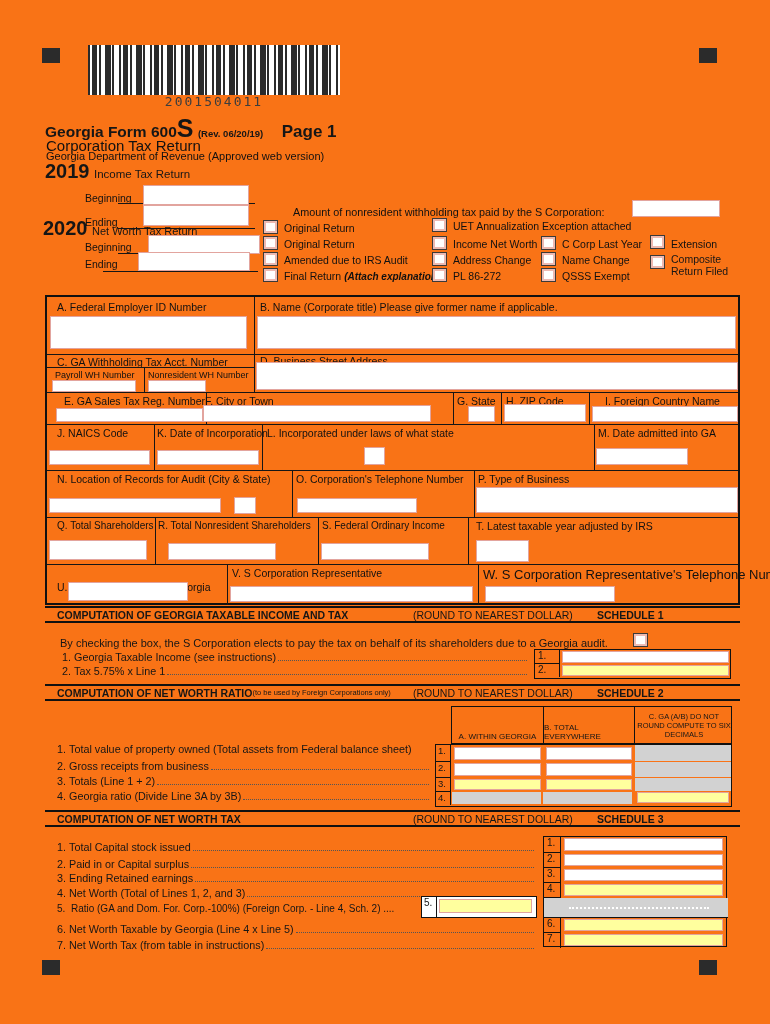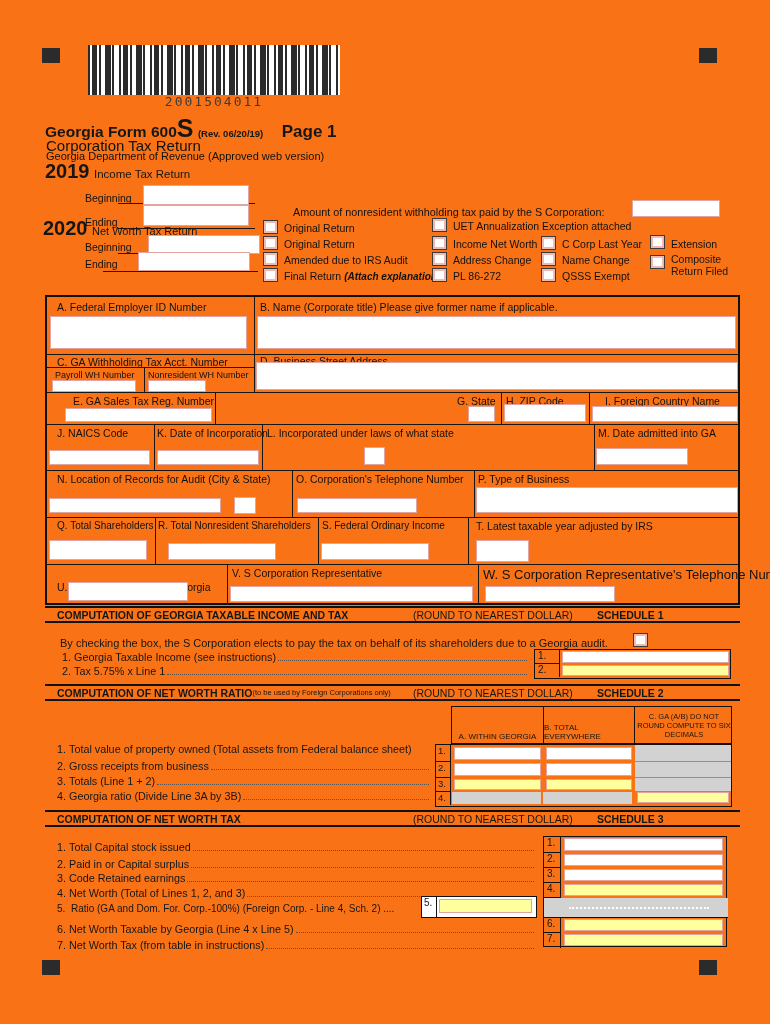--- a/index.html
+++ b/index.html
@@ -132,23 +132,27 @@
           <div class="abs pink" style="left:101px;top:12px;width:58px;height:12px;"></div>
         </div>
       </div>
       <div class="tcell" style="left:207px;width:488px;border-right:none;">
         <div class="abs lbl" style="left:6px;top:1px;">D. Business Street Address</div>
         <div class="abs pink" style="left:2px;top:8px;width:482px;height:28px;"></div>
       </div>
     </div>
 
     <div class="trow" style="top:95px;height:32px;">
-      <div class="tcell" style="left:16px;width:152px;">
+      <div class="tcell" style="left:7px;width:152px;">
         <div class="abs lbl" style="left:10px;top:3px;">E. GA Sales Tax Reg. Number</div>
         <div class="abs pink" style="left:2px;top:16px;width:147px;height:14px;"></div>
+      </div>
+      <div class="tcell" style="left:152px;width:254px;">
+        <div class="abs lbl" style="left:6px;top:3px;">F. City or Town</div>
+        <div class="abs pink" style="left:4px;top:13px;width:228px;height:17px;"></div>
       </div>
       <div class="tcell" style="left:406px;width:48px;">
         <div class="abs lbl" style="left:4px;top:3px;">G. State</div>
         <div class="abs pink" style="left:15px;top:14px;width:27px;height:16px;"></div>
       </div>
       <div class="tcell" style="left:454px;width:88px;">
         <div class="abs lbl" style="left:5px;top:3px;">H. ZIP Code</div>
         <div class="abs pink" style="left:3px;top:12px;width:82px;height:18px;"></div>
       </div>
       <div class="tcell" style="left:542px;width:153px;border-right:none;">
@@ -322,21 +326,21 @@
   <div class="abs leader" style="left:57px;top:841px;width:480px;">
     <span>1.</span>&nbsp;
     <span>Total  Capital stock issued</span><span class="dots"></span>
   </div>
   <div class="abs leader" style="left:57px;top:858px;width:480px;">
     <span>2.</span>&nbsp;
     <span>Paid  in  or  Capital  surplus</span><span class="dots"></span>
   </div>
   <div class="abs leader" style="left:57px;top:872px;width:480px;">
     <span>3.</span>&nbsp;
-    <span>Code  Retained  earnings</span><span class="dots"></span>
+    <span>Ending  Retained  earnings</span><span class="dots"></span>
   </div>
   <div class="abs leader" style="left:57px;top:887px;width:480px;">
     <span>4.</span>&nbsp;
     <span>Net Worth (Total of Lines 1, 2, and 3)</span><span class="dots"></span>
   </div>
   <div class="abs" style="left:57px;top:903px;width:362px;font-size:10px;white-space:nowrap;">
     <span>5.</span>&nbsp;
     <span>Ratio (GA and Dom. For. Corp.-100%) (Foreign Corp. - Line 4, Sch. 2) ....</span>
   </div>
   <div class="abs leader" style="left:57px;top:923px;width:480px;">

